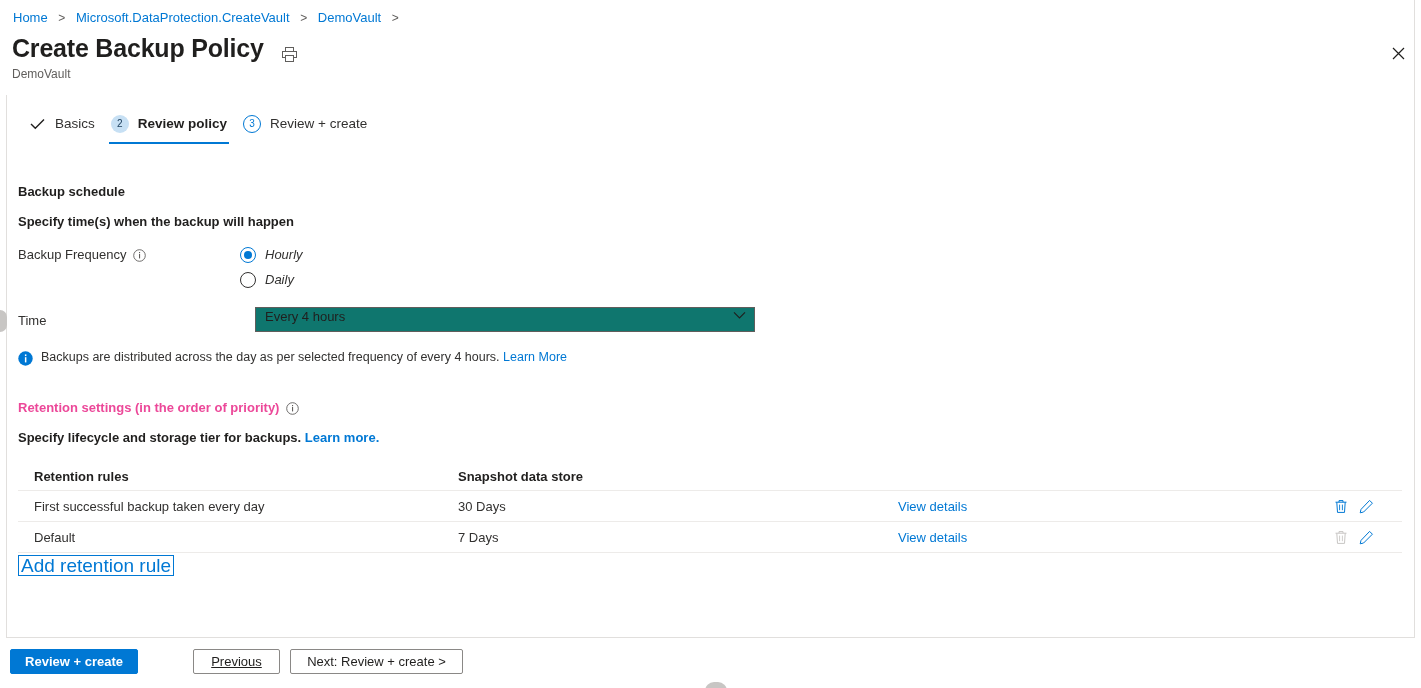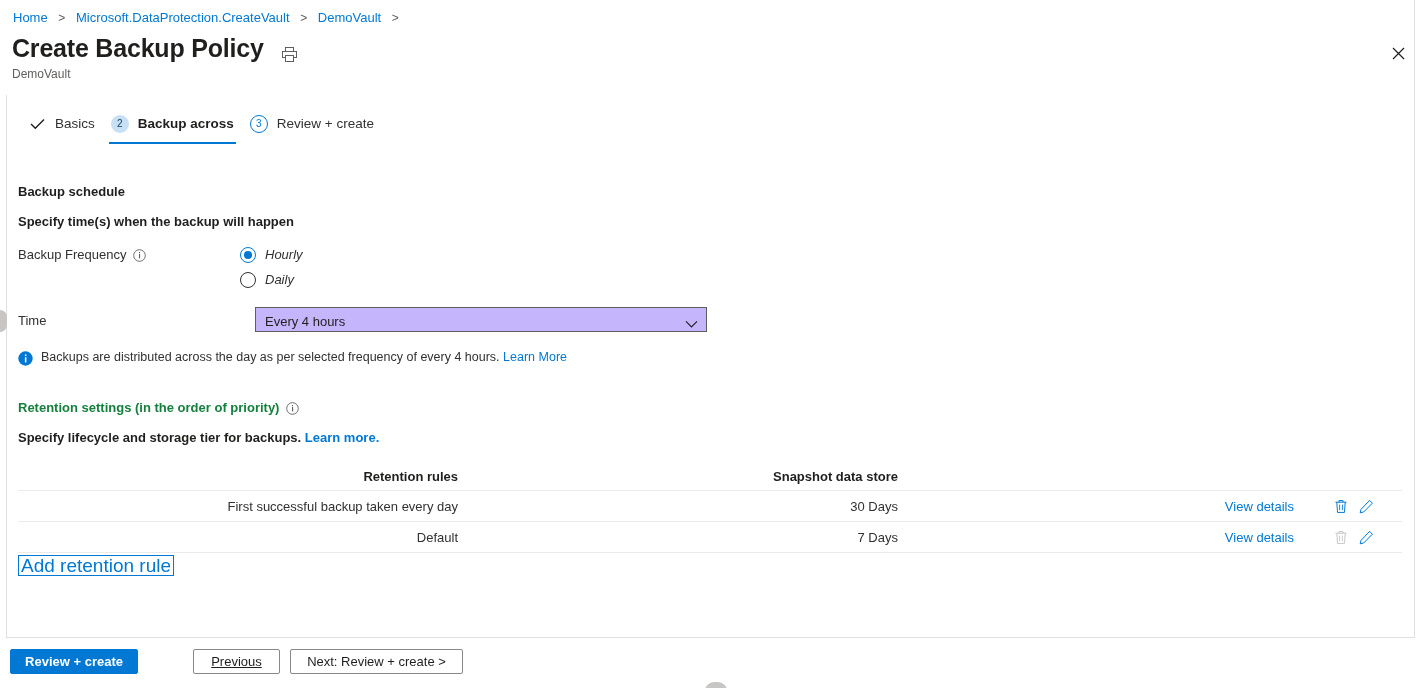--- a/index.html
+++ b/index.html
@@ -221,25 +221,25 @@
   .radio-label {
     font-size: 13px;
     color: #323130;
     line-height: 18px;
   }
 
   
   .select-box {
     position: absolute;
     left: 255px; top: 307px;
-    width: 452px; height: 25px;
+    width: 500px; height: 25px;
     border: 1px solid #605e5c;
-    background: #c4b5fd;
-    display: flex;
-    align-items: flex-end;
+    background: #0f766e;
+    display: flex;
+    align-items: flex-start;
     padding: 0 8px 0 9px;
     cursor: pointer;
     font-size: 13px;
     color: #201f1e;
   }
   .select-value { flex: 1; line-height: 18px; }
   .select-chevron {
     width: 14px; height: 14px;
     display: flex; align-items: center; justify-content: center;
     color: #201f1e;
@@ -265,21 +265,20 @@
     color: #0078d4;
     cursor: pointer;
     text-decoration: none;
   }
 
   
   .table {
     position: absolute;
     left: 18px; top: 463px;
     width: 1384px;
-    text-align: right;
   }
   .t-head {
     display: flex;
     align-items: center;
     height: 28px;
     border-bottom: 1px solid #edebe9;
     font-size: 13px;
     font-weight: 600;
     color: #201f1e;
   }
@@ -405,21 +404,21 @@
     <div class="tab">
       <span class="tab-check">
         <svg width="15" height="12" viewBox="0 0 15 12">
             <path d="M1 6 L5.3 10.3 L14 1.6" stroke="#201f1e" stroke-width="1.4" fill="none"></path>
           </svg>
       </span>
       <span class="tab-label">Basics</span>
     </div>
     <div class="tab active">
       <span class="tab-badge filled">2</span>
-      <span class="tab-label">Backup across</span>
+      <span class="tab-label">Review policy</span>
     </div>
     <div class="tab">
       <span class="tab-badge outline">3</span>
       <span class="tab-label">Review + create</span>
     </div>
   </div>
 
   <div class="section-head" style="left:18px; top:183px;">Backup schedule</div>
   <div class="section-sub" style="left:18px; top:213px;">Specify time(s) when the backup will happen</div>
 
@@ -465,21 +464,21 @@
         <rect x="6.9" y="6.2" width="1.5" height="5.2" fill="#fff"></rect>
         <rect x="6.9" y="3.4" width="1.5" height="1.7" fill="#fff"></rect>
       </svg>
     </span>
     <span>
       <span>Backups are distributed across the day as per selected frequency of every 4 hours.</span>
       <span class="link">Learn More</span>
     </span>
   </div>
 
-  <div class="field-label" style="left:18px; top:399px; font-weight:600; color:#15803d;">
+  <div class="field-label" style="left:18px; top:399px; font-weight:600; color:#ec4899;">
     <span>Retention settings (in the order of priority)</span>
     <span class="info-i">
       <svg width="13" height="13" viewBox="0 0 13 13">
         <circle cx="6.5" cy="6.5" r="5.8" stroke="#605e5c" stroke-width="0.9" fill="none"></circle>
         <rect x="6" y="5" width="1.1" height="4.4" fill="#605e5c"></rect>
         <rect x="6" y="3" width="1.1" height="1.2" fill="#605e5c"></rect>
       </svg>
     </span>
   </div>
 

